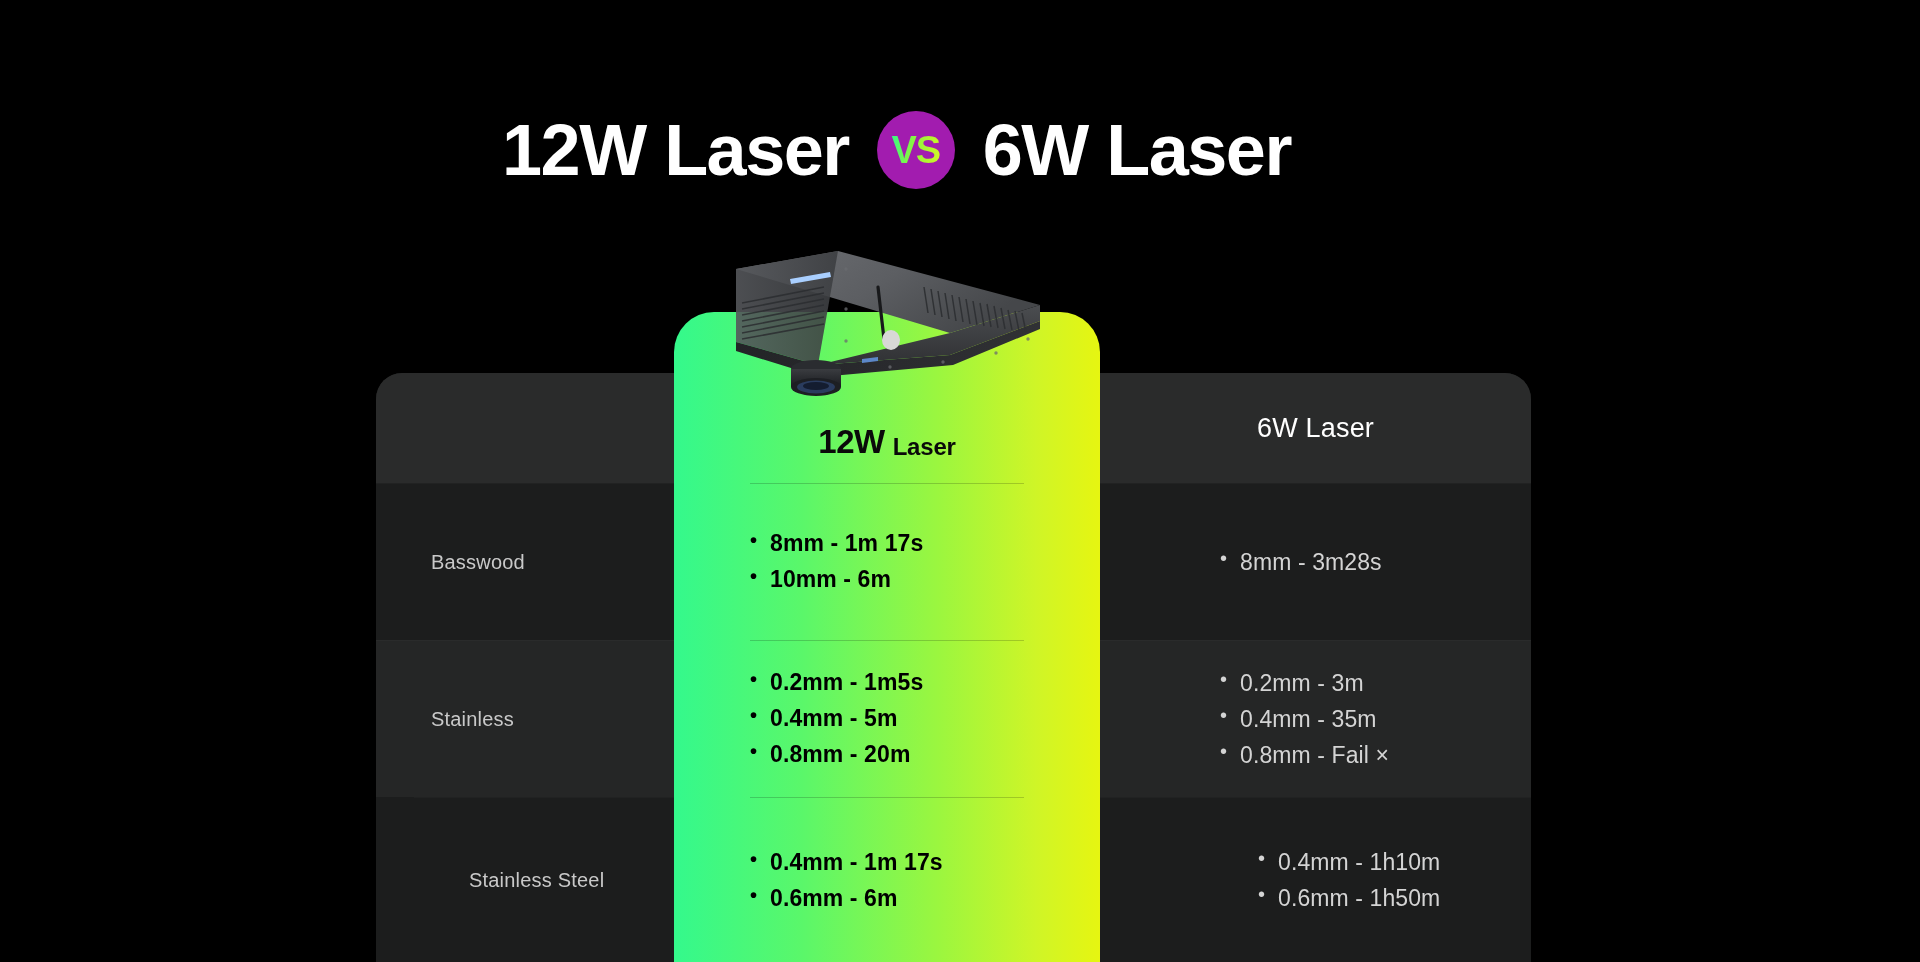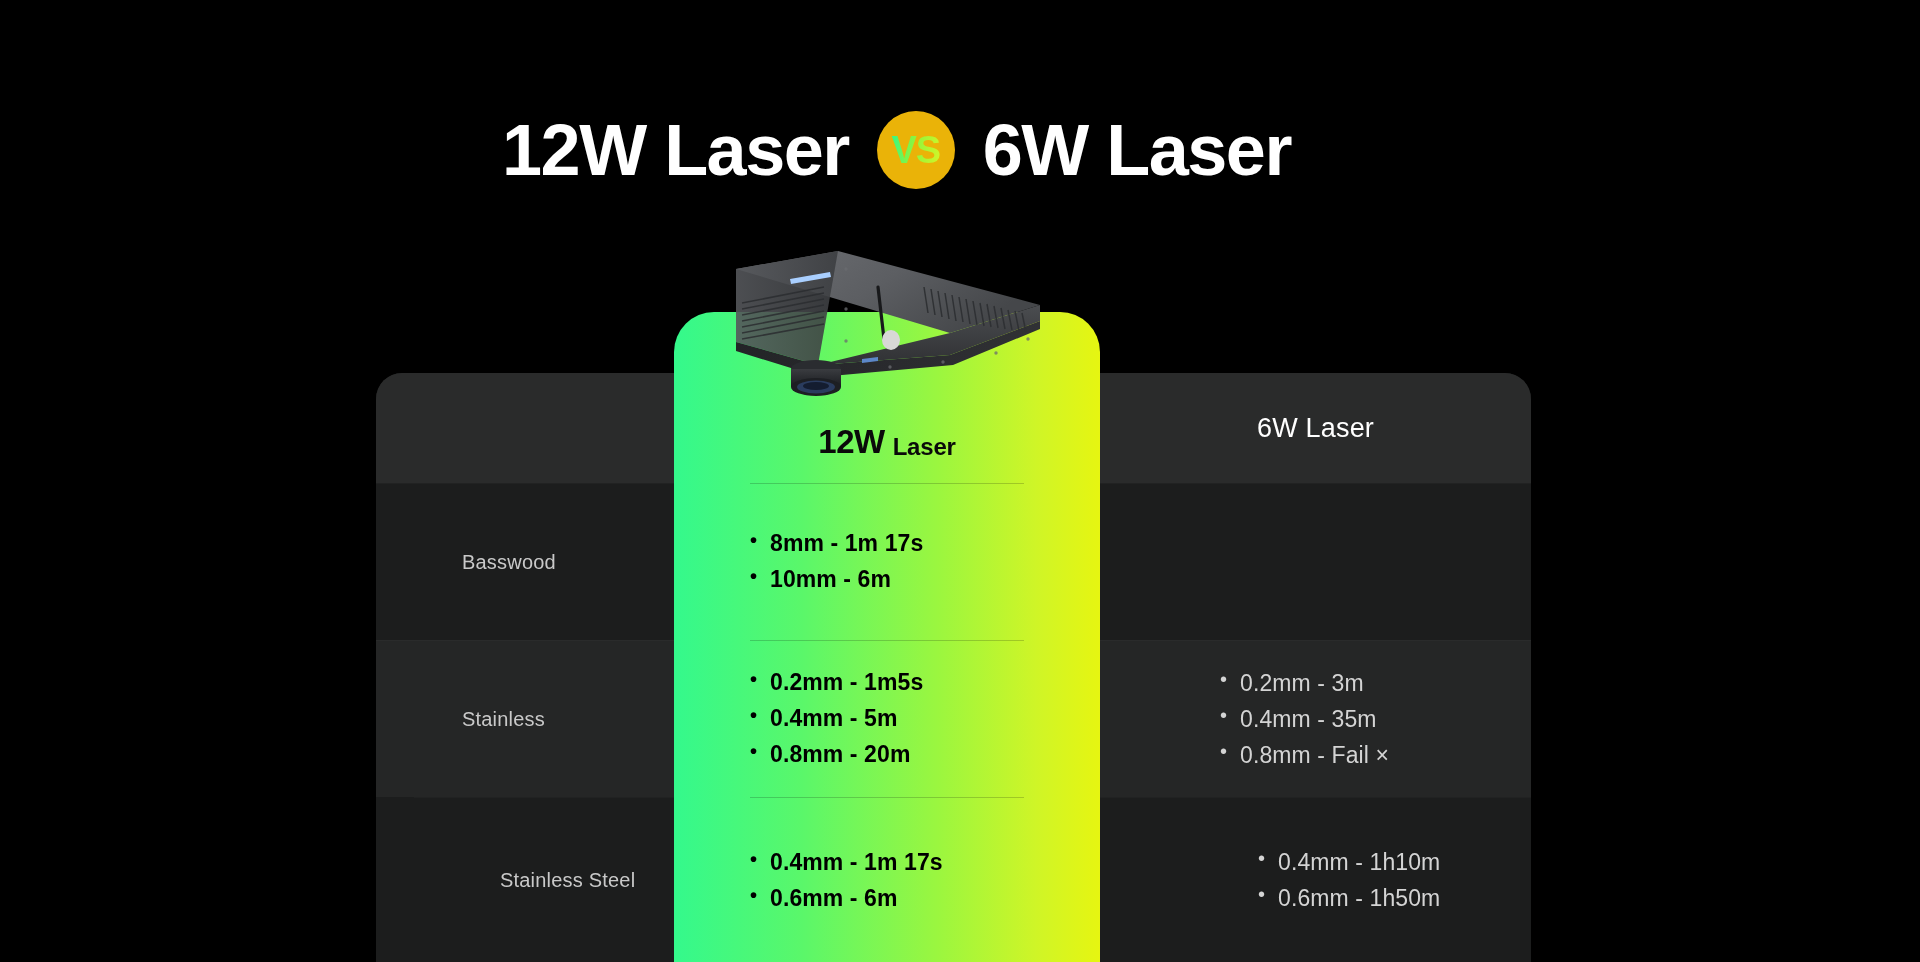--- a/index.html
+++ b/index.html
@@ -15,21 +15,21 @@
     position:absolute; top:0; left:0; width:1793px; height:300px;
     display:flex; align-items:center; justify-content:center;
     gap:28px;
   }
   .hero-title {
     font-size:72px; font-weight:700; color:#fff;
     letter-spacing:-1.5px; line-height:1; white-space:nowrap;
   }
   .vs-badge {
     width:78px; height:78px; border-radius:50%;
-    background:#eab308;
+    background:#a21caf;
     display:flex; align-items:center; justify-content:center;
     flex:0 0 auto;
   }
   .vs-text {
     font-size:38px; font-weight:800; letter-spacing:-1px;
     background:linear-gradient(100deg,#31F98A 0%,#8CF53E 45%,#D8F526 100%);
     -webkit-background-clip:text; background-clip:text;
     -webkit-text-fill-color:transparent; color:transparent;
   }
 
@@ -47,21 +47,21 @@
   .row {
     width:100%; display:flex; align-items:center;
     border-top:1px solid rgba(255,255,255,0.025);
   }
   .row.r0 { height:157px; background:#1C1D1D; }
   .row.r1 { height:157px; background:#252626; }
   .row.r2 { height:165px; background:#1C1D1D;margin-left:38px; }
 
   .col-label {
     width:298px; flex:0 0 298px;
-    padding-left:86px;
+    padding-left:55px;
     font-size:20px; color:#C9C9C9; font-weight:400;
     letter-spacing:0.2px;
   }
   .col-spacer { width:426px; flex:0 0 426px; }
   .col-right {
     flex:1 1 auto; padding-left:120px;
   }
   .col-right ul { list-style:none; }
   .col-right li {
     font-size:23px; color:#D4D4D4; font-weight:500;
@@ -126,20 +126,21 @@
 
 <div class="card">
 
   <div class="card-header"></div>
 
   <div class="row r0">
     <div class="col-label">Basswood</div>
     <div class="col-spacer"></div>
     <div class="col-right">
       <ul>
+        <li>8mm - 3m28s</li>
       </ul>
     </div>
   </div>
 
   <div class="row r1">
     <div class="col-label">Stainless</div>
     <div class="col-spacer"></div>
     <div class="col-right">
       <ul>
         <li>0.2mm - 3m</li>

